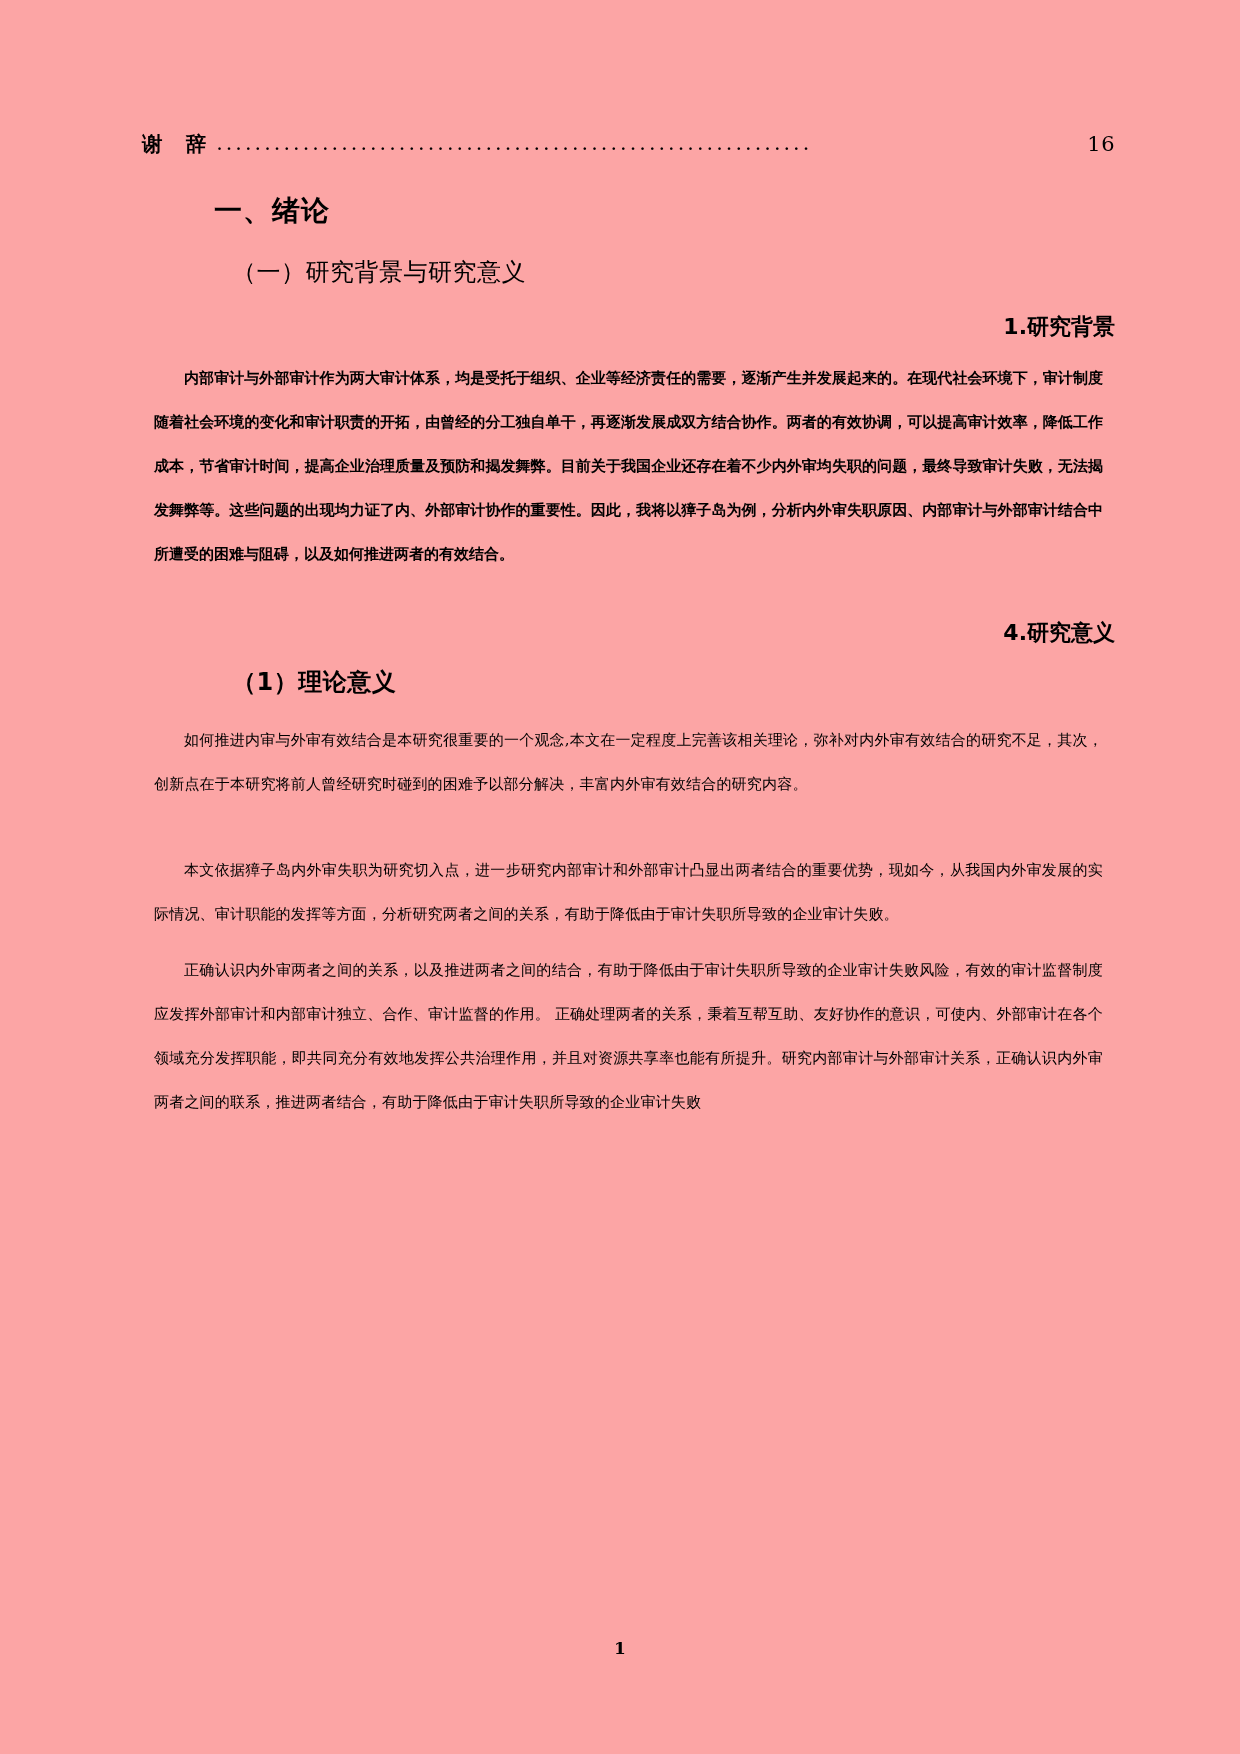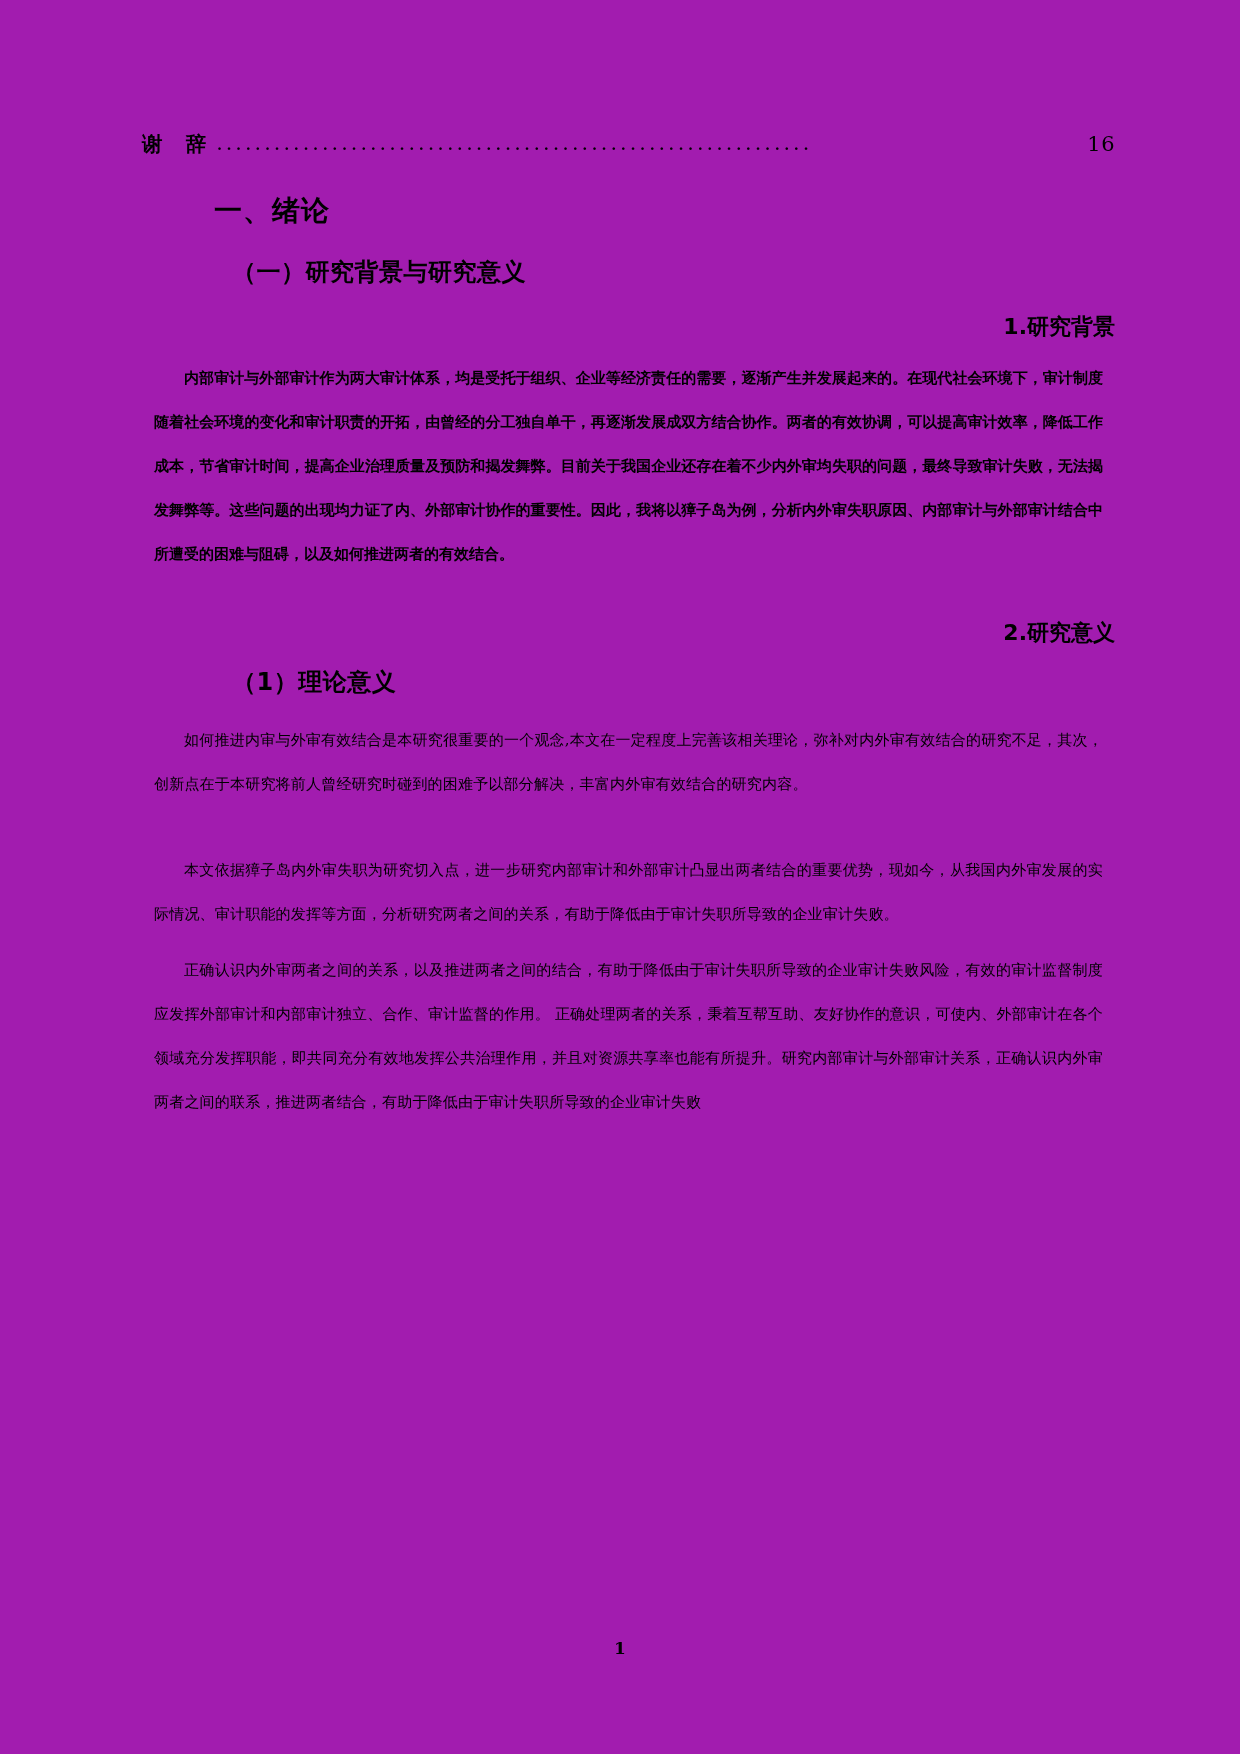--- a/index.html
+++ b/index.html
@@ -9,21 +9,21 @@
   }
   body {
     font-family: "DejaVu Serif", "Liberation Serif", serif;
     color: #000000;
   }
   .page {
     position: relative;
     width: 1240px;
     height: 1754px;
     margin: 0 auto;
-    background: #a21caf;
+    background: #fca5a5;
     box-sizing: border-box;
     padding: 130px 125px 0 142px;
     overflow: hidden;
   }
 
   
   .toc-line {
     display: flex;
     align-items: baseline;
     font-size: 20.5px;
@@ -58,21 +58,21 @@
     font-family: "DejaVu Sans", "Liberation Sans", sans-serif;
     font-weight: bold;
     font-size: 28px;
     letter-spacing: 1px;
     margin: 18px 0 26px 0;
     padding-left: 72px;
     line-height: 1.35;
   }
   h2.h-sub {
     font-family: "DejaVu Sans", "Liberation Sans", sans-serif;
-    font-weight: bold;
+    font-weight: normal;
     font-size: 24px;
     letter-spacing: 0.5px;
     margin: 0 0 24px 0;
     padding-left: 90px;
     line-height: 1.35;
   }
   h3.h-num {
     font-family: "DejaVu Sans", "Liberation Sans", sans-serif;
     font-weight: bold;
     font-size: 22px;
@@ -139,21 +139,21 @@
   <h1 class="h-section">一、绪论</h1>
 
   <h2 class="h-sub">（一）研究背景与研究意义</h2>
 
   <h3 class="h-num">1.研究背景</h3>
 
   <p class="body strong">内部审计与外部审计作为两大审计体系，均是受托于组织、企业等经济责任的需要，逐渐产生并发展起来的。在现代社会环境下，审计制度随着社会环境的变化和审计职责的开拓，由曾经的分工独自单干，再逐渐发展成双方结合协作。两者的有效协调，可以提高审计效率，降低工作成本，节省审计时间，提高企业治理质量及预防和揭发舞弊。目前关于我国企业还存在着不少内外审均失职的问题，最终导致审计失败，无法揭发舞弊等。这些问题的出现均力证了内、外部审计协作的重要性。因此，我将以獐子岛为例，分析内外审失职原因、内部审计与外部审计结合中所遭受的困难与阻碍，以及如何推进两者的有效结合。</p>
 
   <div class="spacer-md"></div>
 
-  <h3 class="h-num tight">2.研究意义</h3>
+  <h3 class="h-num tight">4.研究意义</h3>
 
   <h4 class="h-paren">（1）理论意义</h4>
 
   <p class="body">如何推进内审与外审有效结合是本研究很重要的一个观念,本文在一定程度上完善该相关理论，弥补对内外审有效结合的研究不足，其次，创新点在于本研究将前人曾经研究时碰到的困难予以部分解决，丰富内外审有效结合的研究内容。</p>
 
   <div class="spacer-sm"></div>
 
 
   <p class="body">本文依据獐子岛内外审失职为研究切入点，进一步研究内部审计和外部审计凸显出两者结合的重要优势，现如今，从我国内外审发展的实际情况、审计职能的发挥等方面，分析研究两者之间的关系，有助于降低由于审计失职所导致的企业审计失败。</p>
   <p class="body">正确认识内外审两者之间的关系，以及推进两者之间的结合，有助于降低由于审计失职所导致的企业审计失败风险，有效的审计监督制度应发挥外部审计和内部审计独立、合作、审计监督的作用。  正确处理两者的关系，秉着互帮互助、友好协作的意识，可使内、外部审计在各个领域充分发挥职能，即共同充分有效地发挥公共治理作用，并且对资源共享率也能有所提升。研究内部审计与外部审计关系，正确认识内外审两者之间的联系，推进两者结合，有助于降低由于审计失职所导致的企业审计失败</p>

